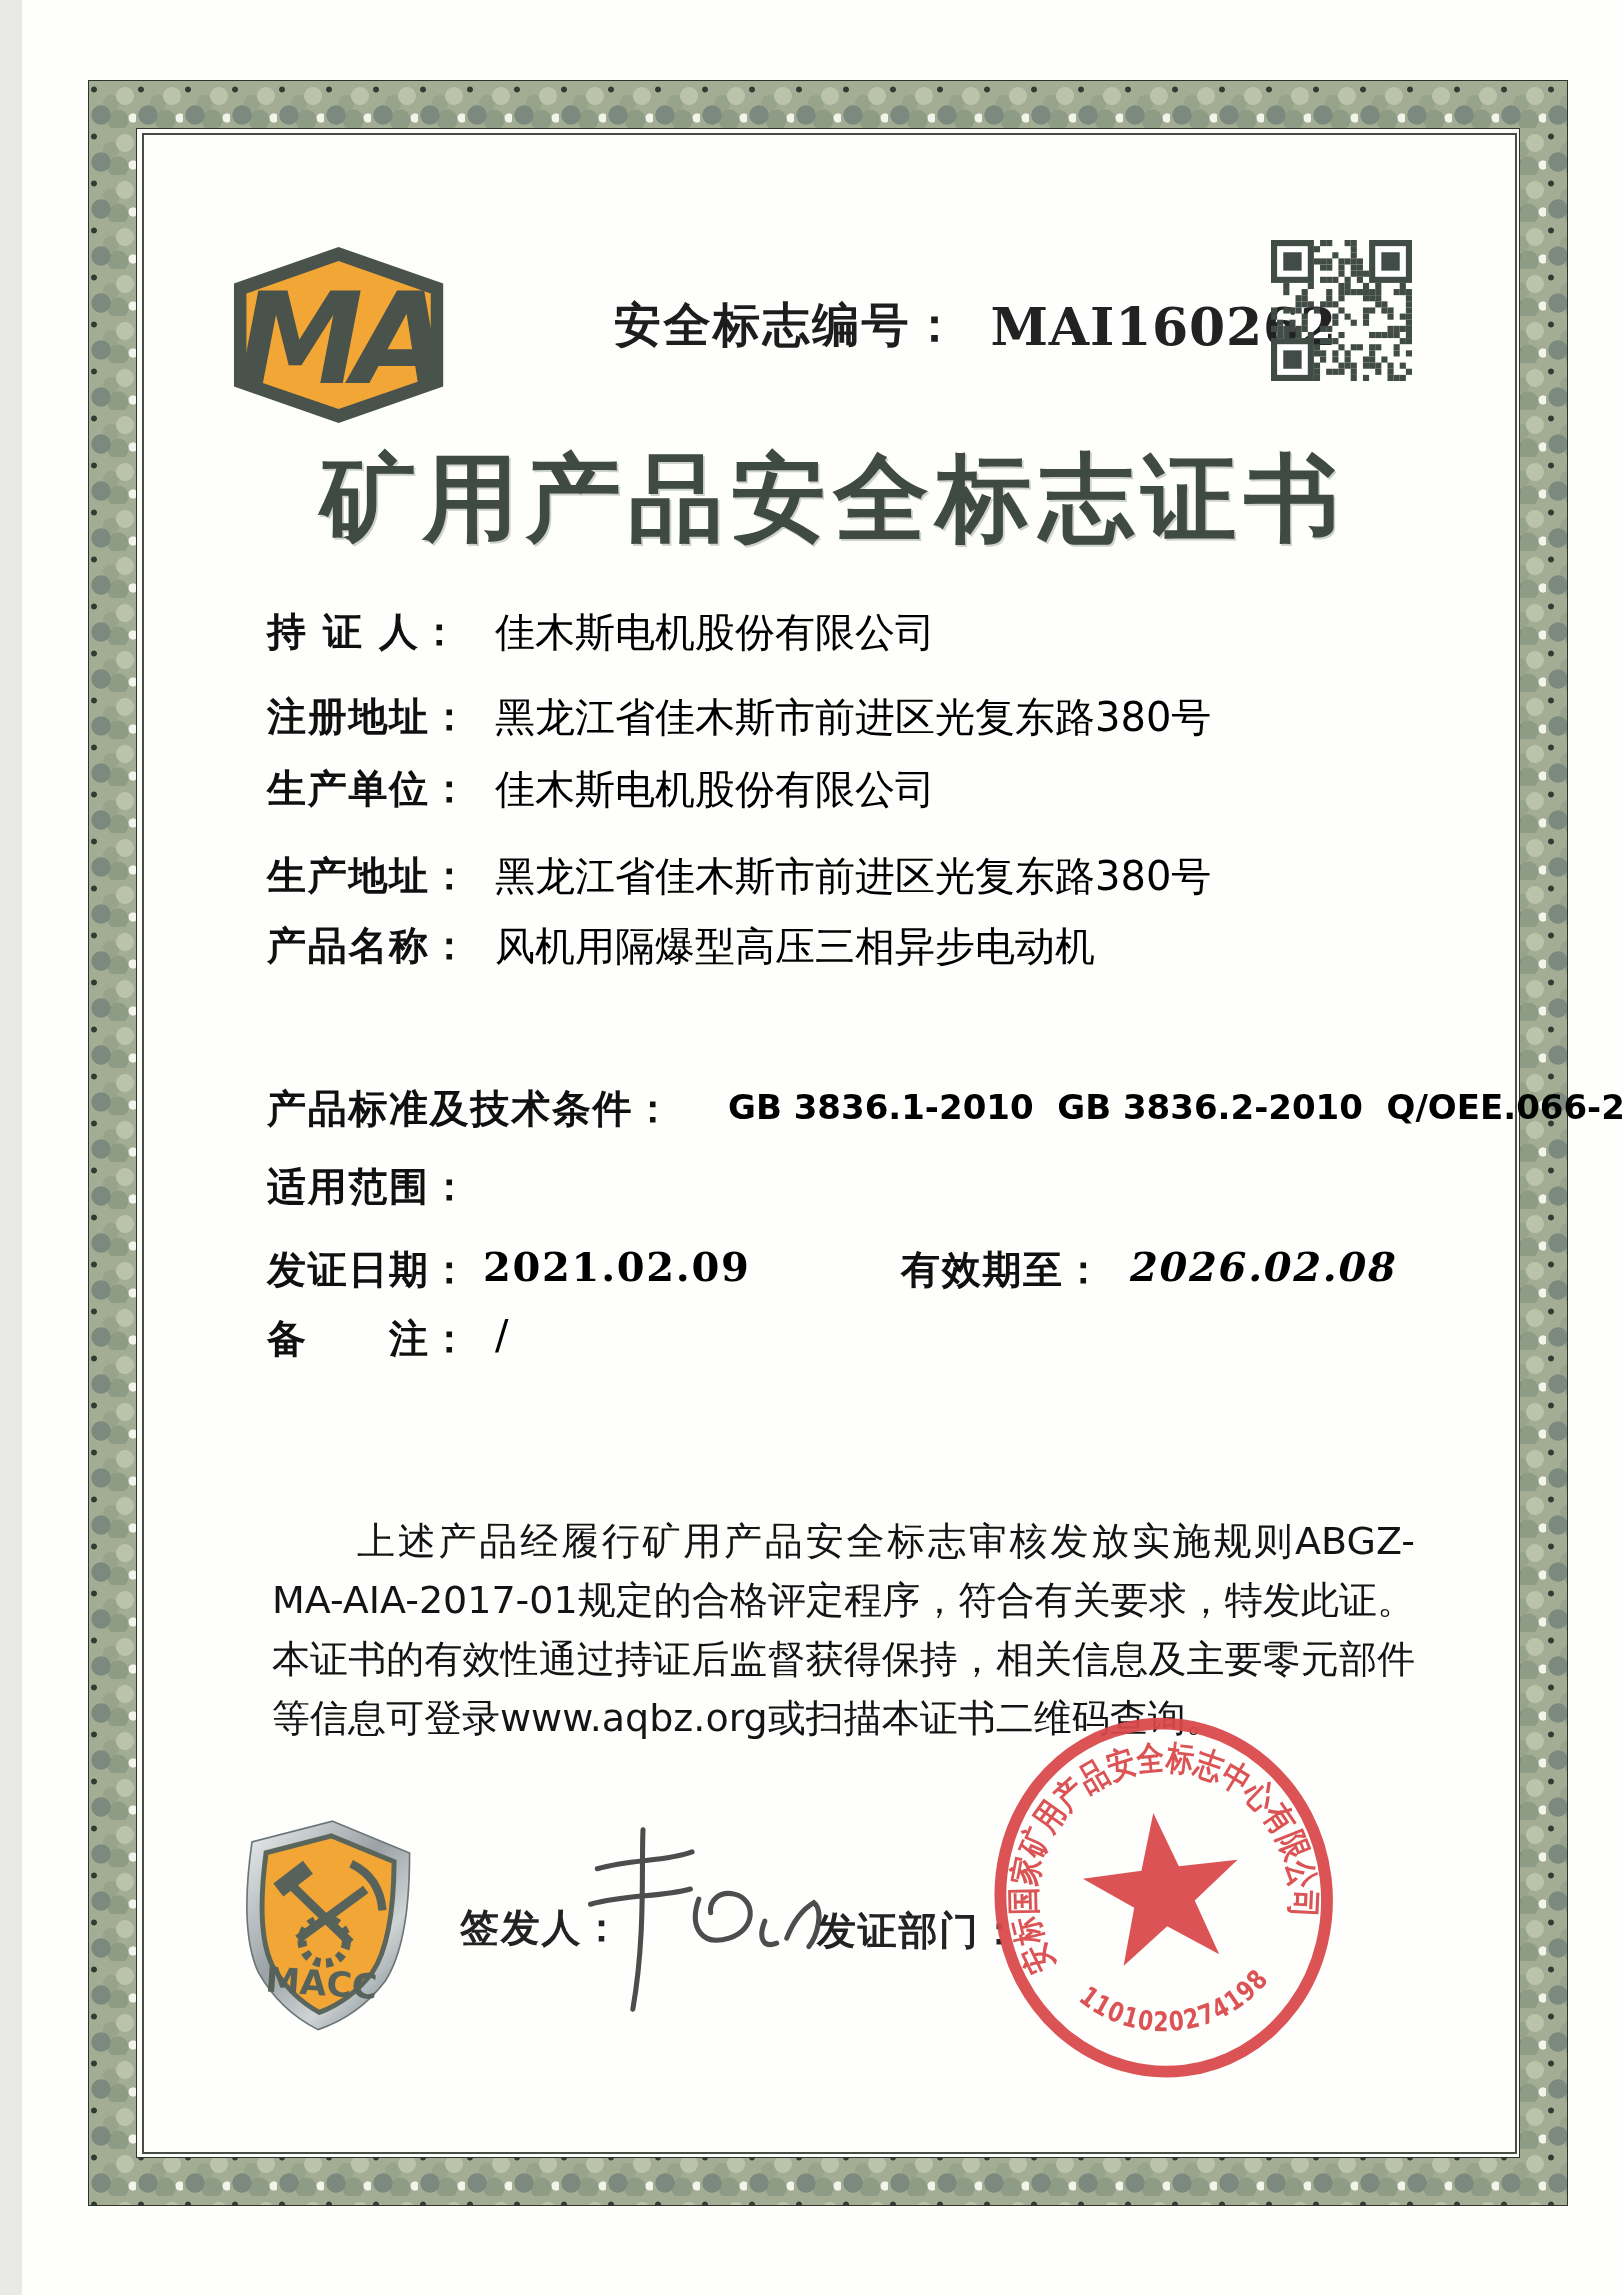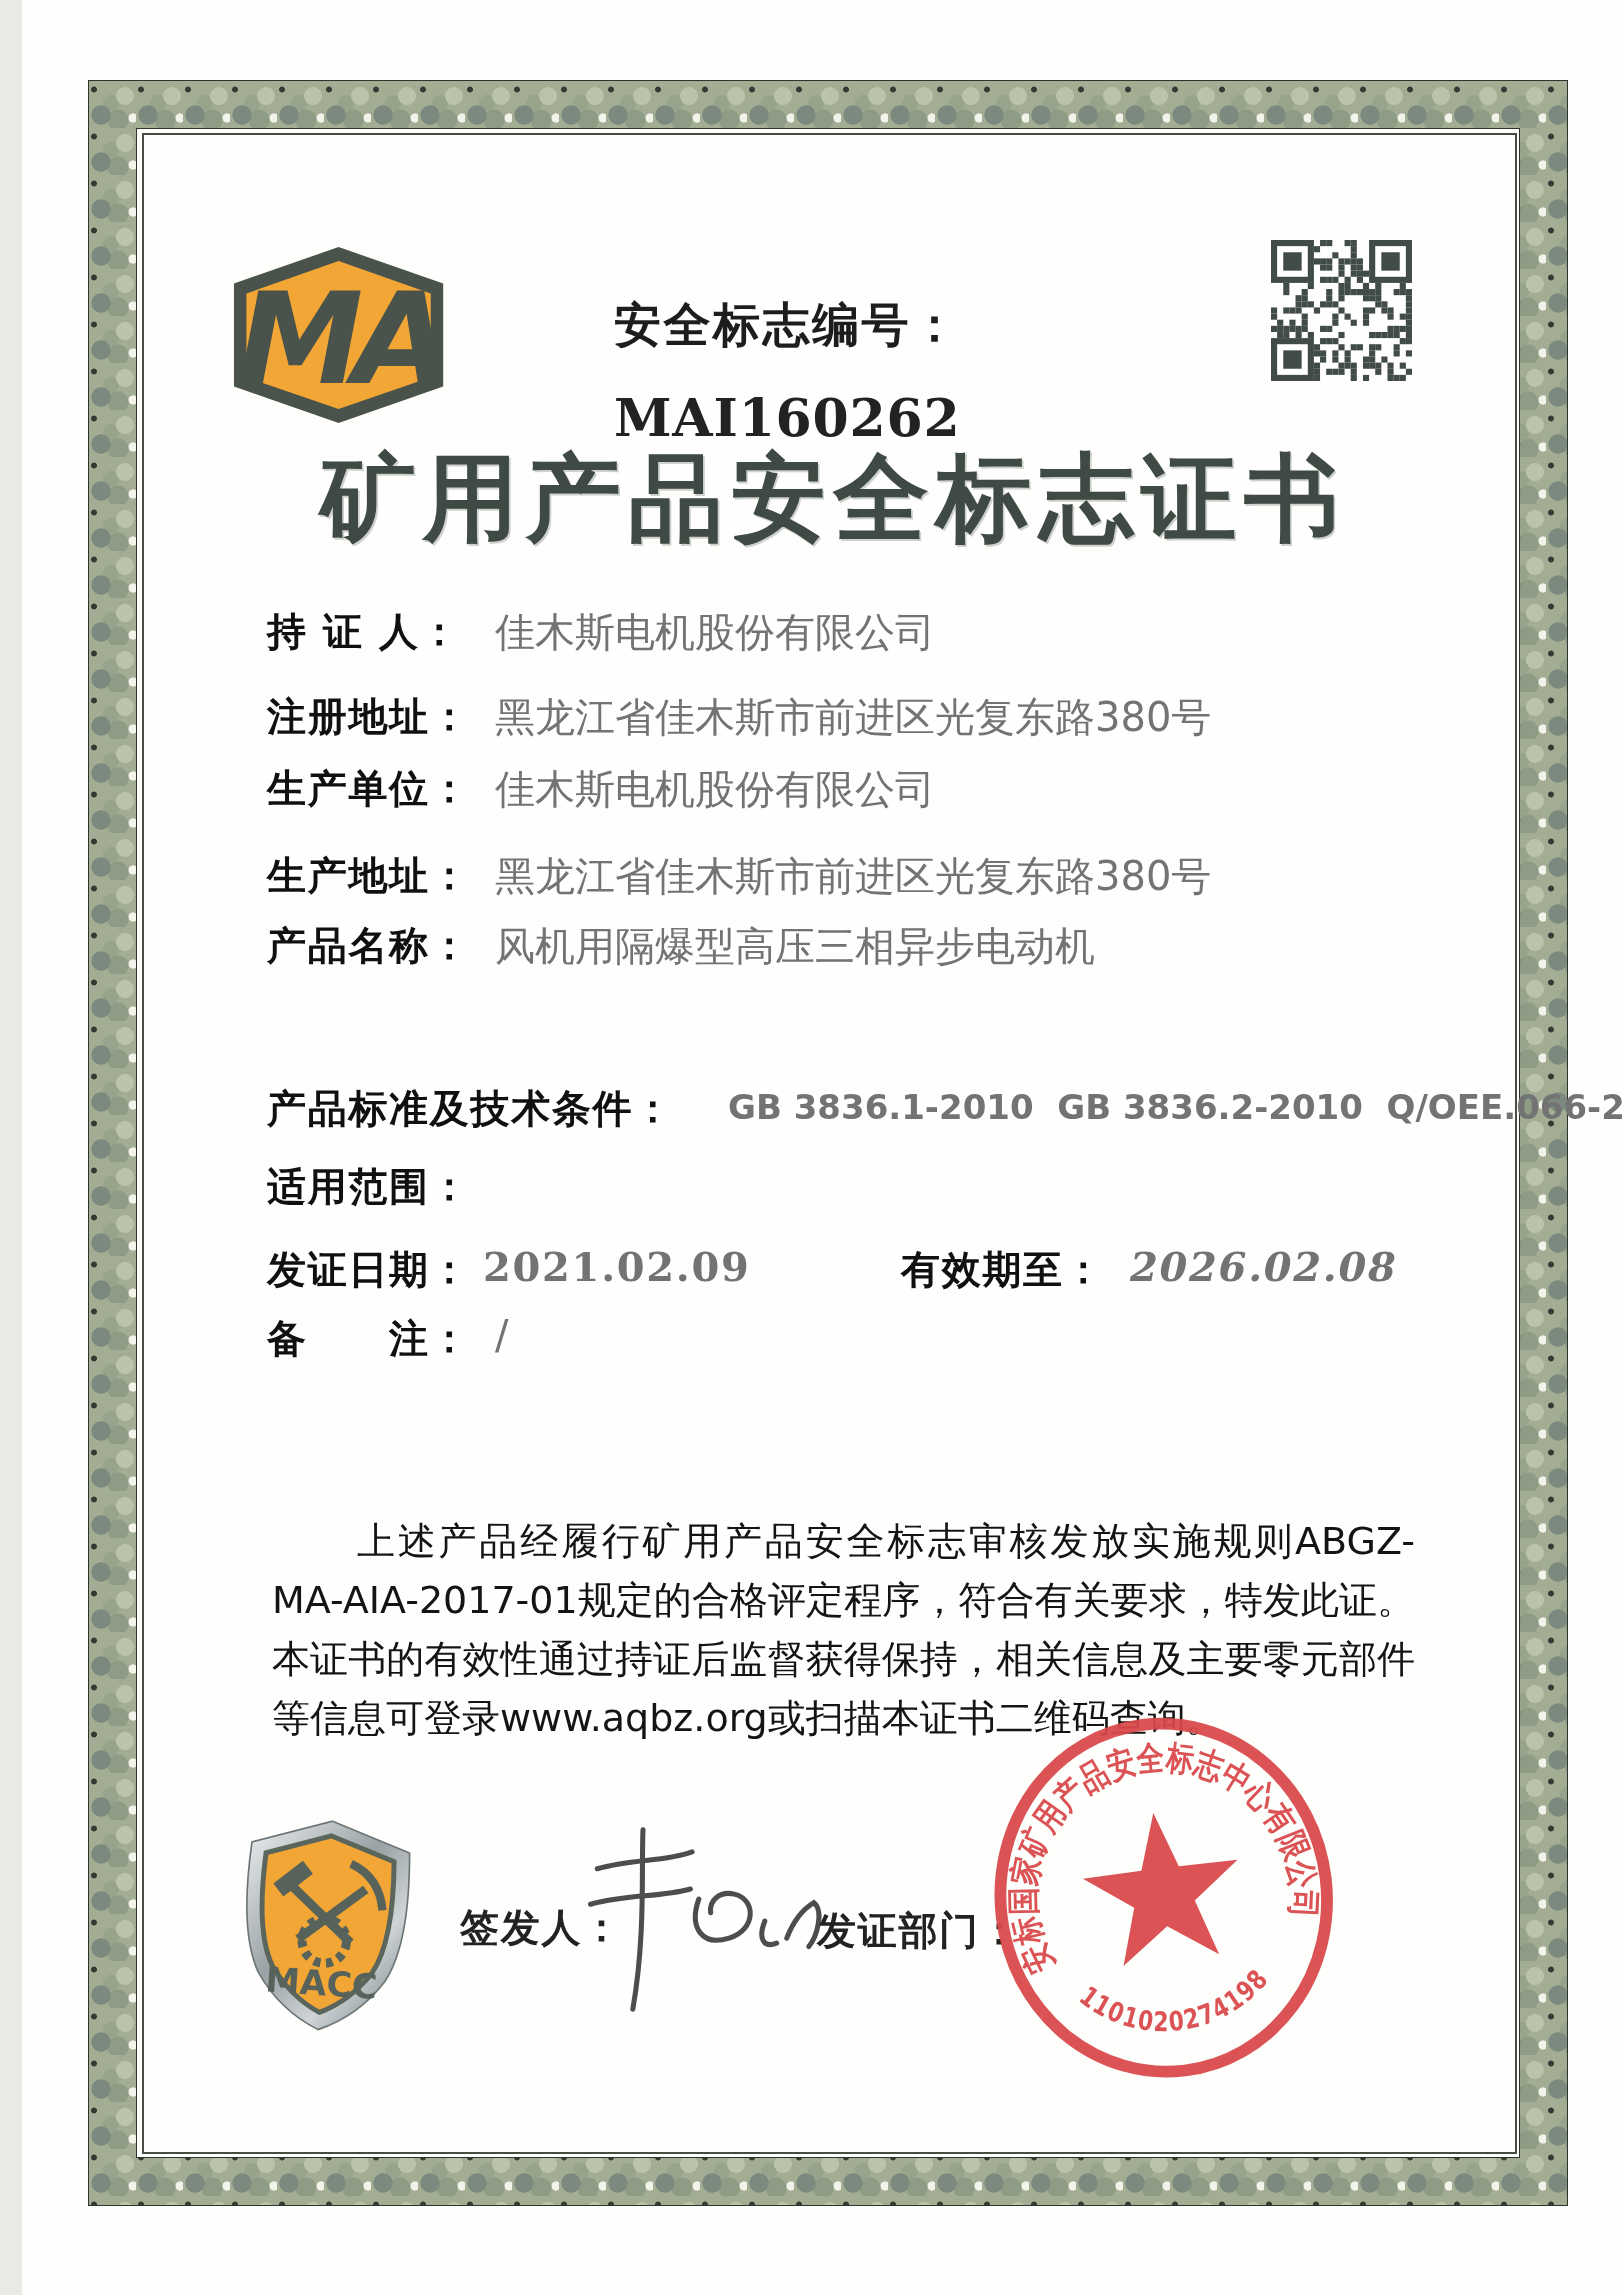--- a/index.html
+++ b/index.html
@@ -23,33 +23,33 @@
       radial-gradient(circle at 5px 8.5px,#343b33 2.5px,rgba(0,0,0,0) 3.4px),
       radial-gradient(circle at 22px 22px,#98a38c 7.6px,rgba(0,0,0,0) 8.5px);
     background-size:47px 47px;
   }
   .border-hole{position:absolute;left:47px;top:47px;right:47px;bottom:47px;
     background:#fefefc;border:1.7px solid #2e342c;}
   .inner-line{position:absolute;left:120px;top:133px;width:1371px;height:2017px;
     border:2.5px solid #474d43;}
   
   .ma-badge{position:absolute;left:207px;top:243px;width:220px;height:184px;}
-  .cert-line{position:absolute;left:592px;top:294px;display:flex;align-items:flex-end;gap:30px;flex-direction:column;}
+  .cert-line{position:absolute;left:592px;top:294px;display:flex;align-items:flex-end;gap:30px;}
   .cert-line .lab{font-size:47px;font-weight:bold;letter-spacing:2.5px;color:#1d1d1d;}
   .cert-line .num{font-family:"DejaVu Serif","Liberation Serif",serif;font-size:52px;
     font-weight:600;color:#222;letter-spacing:0.8px;}
   .qr{position:absolute;left:1249px;top:240px;width:141px;height:141px;}
   .title{position:absolute;left:135px;top:436px;width:1353px;text-align:center;
     font-family:"DejaVu Serif","Liberation Serif",serif;font-weight:bold;font-size:95px;
     color:#3e4a43;letter-spacing:7.6px;text-shadow:1.7px 1.7px 0 rgba(62,74,67,.25);}
   
   .row{position:absolute;left:0;width:1445px;height:61px;}
   .lbl{position:absolute;left:245px;font-size:39px;font-weight:bold;letter-spacing:1.7px;
     white-space:pre;color:#101010;}
-  .val{position:absolute;left:473px;font-size:40px;white-space:pre;color:#737373;text-align:right;}
+  .val{position:absolute;left:473px;font-size:40px;white-space:pre;color:#000000;text-align:right;}
   .val.latin{font-weight:bold;font-size:44px;letter-spacing:0.8px;}
   .val.small{left:706px;font-size:34px;font-weight:bold;top:5px;}
   .val.date{left:461px;font-family:"DejaVu Serif","Liberation Serif",serif;
     font-weight:600;font-size:40px;letter-spacing:1.7px;}
   .lbl.lbl2{left:879px;}
   .val.val2{left:1108px;font-family:"DejaVu Serif","Liberation Serif",serif;
     font-weight:600;letter-spacing:1.7px;font-style:italic;}
   
   .statement{position:absolute;left:250px;top:1512px;width:1143px;margin:0;
     font-size:38px;line-height:59px;text-align:justify;text-indent:85px;color:#141414;}

